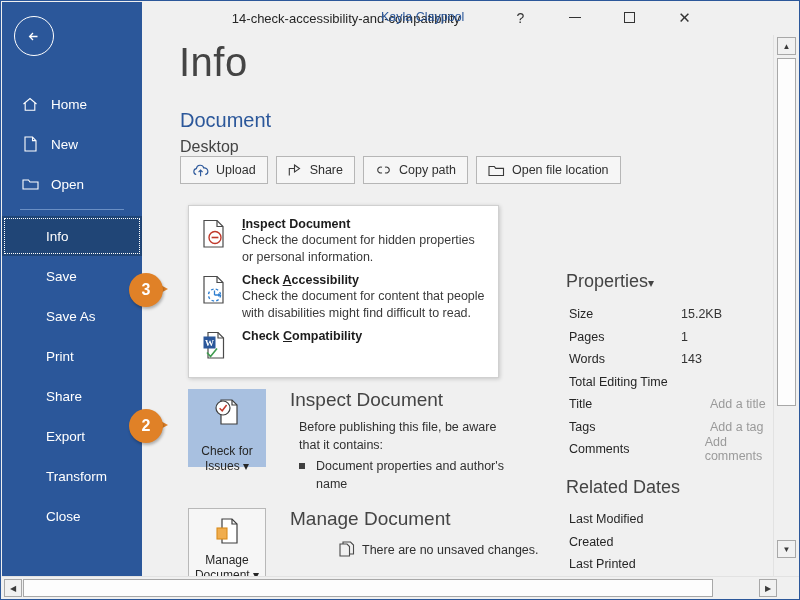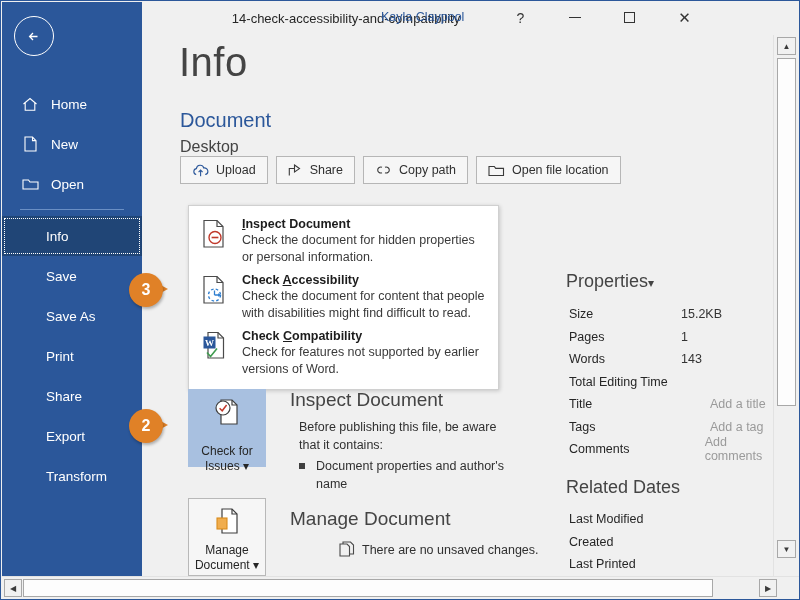--- a/index.html
+++ b/index.html
@@ -355,20 +355,23 @@
       </div>
       <div class="nav-item sub">
         <span>Share</span>
       </div>
       <div class="nav-item sub">
         <span>Export</span>
       </div>
       <div class="nav-item sub">
         <span>Transform</span>
       </div>
+      <div class="nav-item sub">
+        <span>Close</span>
+      </div>
     </div>
   </div>
 
   <div class="content">
 
     <div class="page-title">Info</div>
     <div class="sec-heading">Document</div>
     <div class="sec-sub">Desktop</div>
 
     <div class="actions">
@@ -449,21 +452,20 @@
           <svg width="26" height="30" viewBox="0 0 26 30">
             <path d="M6 1.5 H16 L21.5 7 V27 H6 Z" stroke="#4a4a4a" stroke-width="1.2" fill="#fff"></path>
             <path d="M16 1.5 V7 H21.5" stroke="#4a4a4a" stroke-width="1.2" fill="none"></path>
             <rect x="1.5" y="5.5" width="12" height="12" fill="#2b579a"></rect>
             <text x="7.5" y="14.6" font-size="9" font-family="Liberation Serif, serif" font-weight="bold" fill="#fff" text-anchor="middle">W</text>
             <path d="M5 21.5 L8.5 25.5 L15 17.5" stroke="#3f9b4f" stroke-width="1.6" fill="none"></path>
           </svg>
         </div>
         <div class="mtxt">
           <div class="mtitle"><span>Check </span><u>C</u><span>ompatibility</span></div>
-          <div class="mdesc">Check for features not supported by earlier versions of Word.</div>
         </div>
       </div>
     </div>
 
     <div class="big-btn active" style="left:46px; top:354px;">
       <span>
         <svg width="30" height="30" viewBox="0 0 30 30">
           <path d="M9 3 H20 L25 8 V27 H9 Z" stroke="#3f3f3f" stroke-width="1.2" fill="#fff"></path>
           <path d="M20 3 V8 H25" stroke="#3f3f3f" stroke-width="1.2" fill="none"></path>
           <circle cx="11" cy="11" r="7" fill="#fff" stroke="#3f3f3f" stroke-width="1.2"></circle>
@@ -476,21 +478,21 @@
 
     <div class="blk-title" style="left:148px; top:354px;">Inspect Document</div>
     <div class="blk-body" style="left:157px; top:383px; width:215px;">
       <div>Before publishing this file, be aware that it contains:</div>
       <div class="bullet-row">
         <span class="bullet-sq"></span>
         <span>Document properties and author's name</span>
       </div>
     </div>
 
-    <div class="big-btn" style="left:46px; top:463px;">
+    <div class="big-btn" style="left:46px; top:473px;">
       <span>
         <svg width="30" height="30" viewBox="0 0 30 30">
           <path d="M10 3 H20 L25 8 V27 H10 Z" stroke="#3f3f3f" stroke-width="1.2" fill="#fff"></path>
           <path d="M20 3 V8 H25" stroke="#3f3f3f" stroke-width="1.2" fill="none"></path>
           <rect x="5" y="12" width="10" height="11" fill="#f0ad4e" stroke="#d98b1c" stroke-width="1.1"></rect>
         </svg>
       </span>
       <span style="margin-top:3px;">Manage</span>
       <span><span>Document</span> <span>▾</span></span>
     </div>

